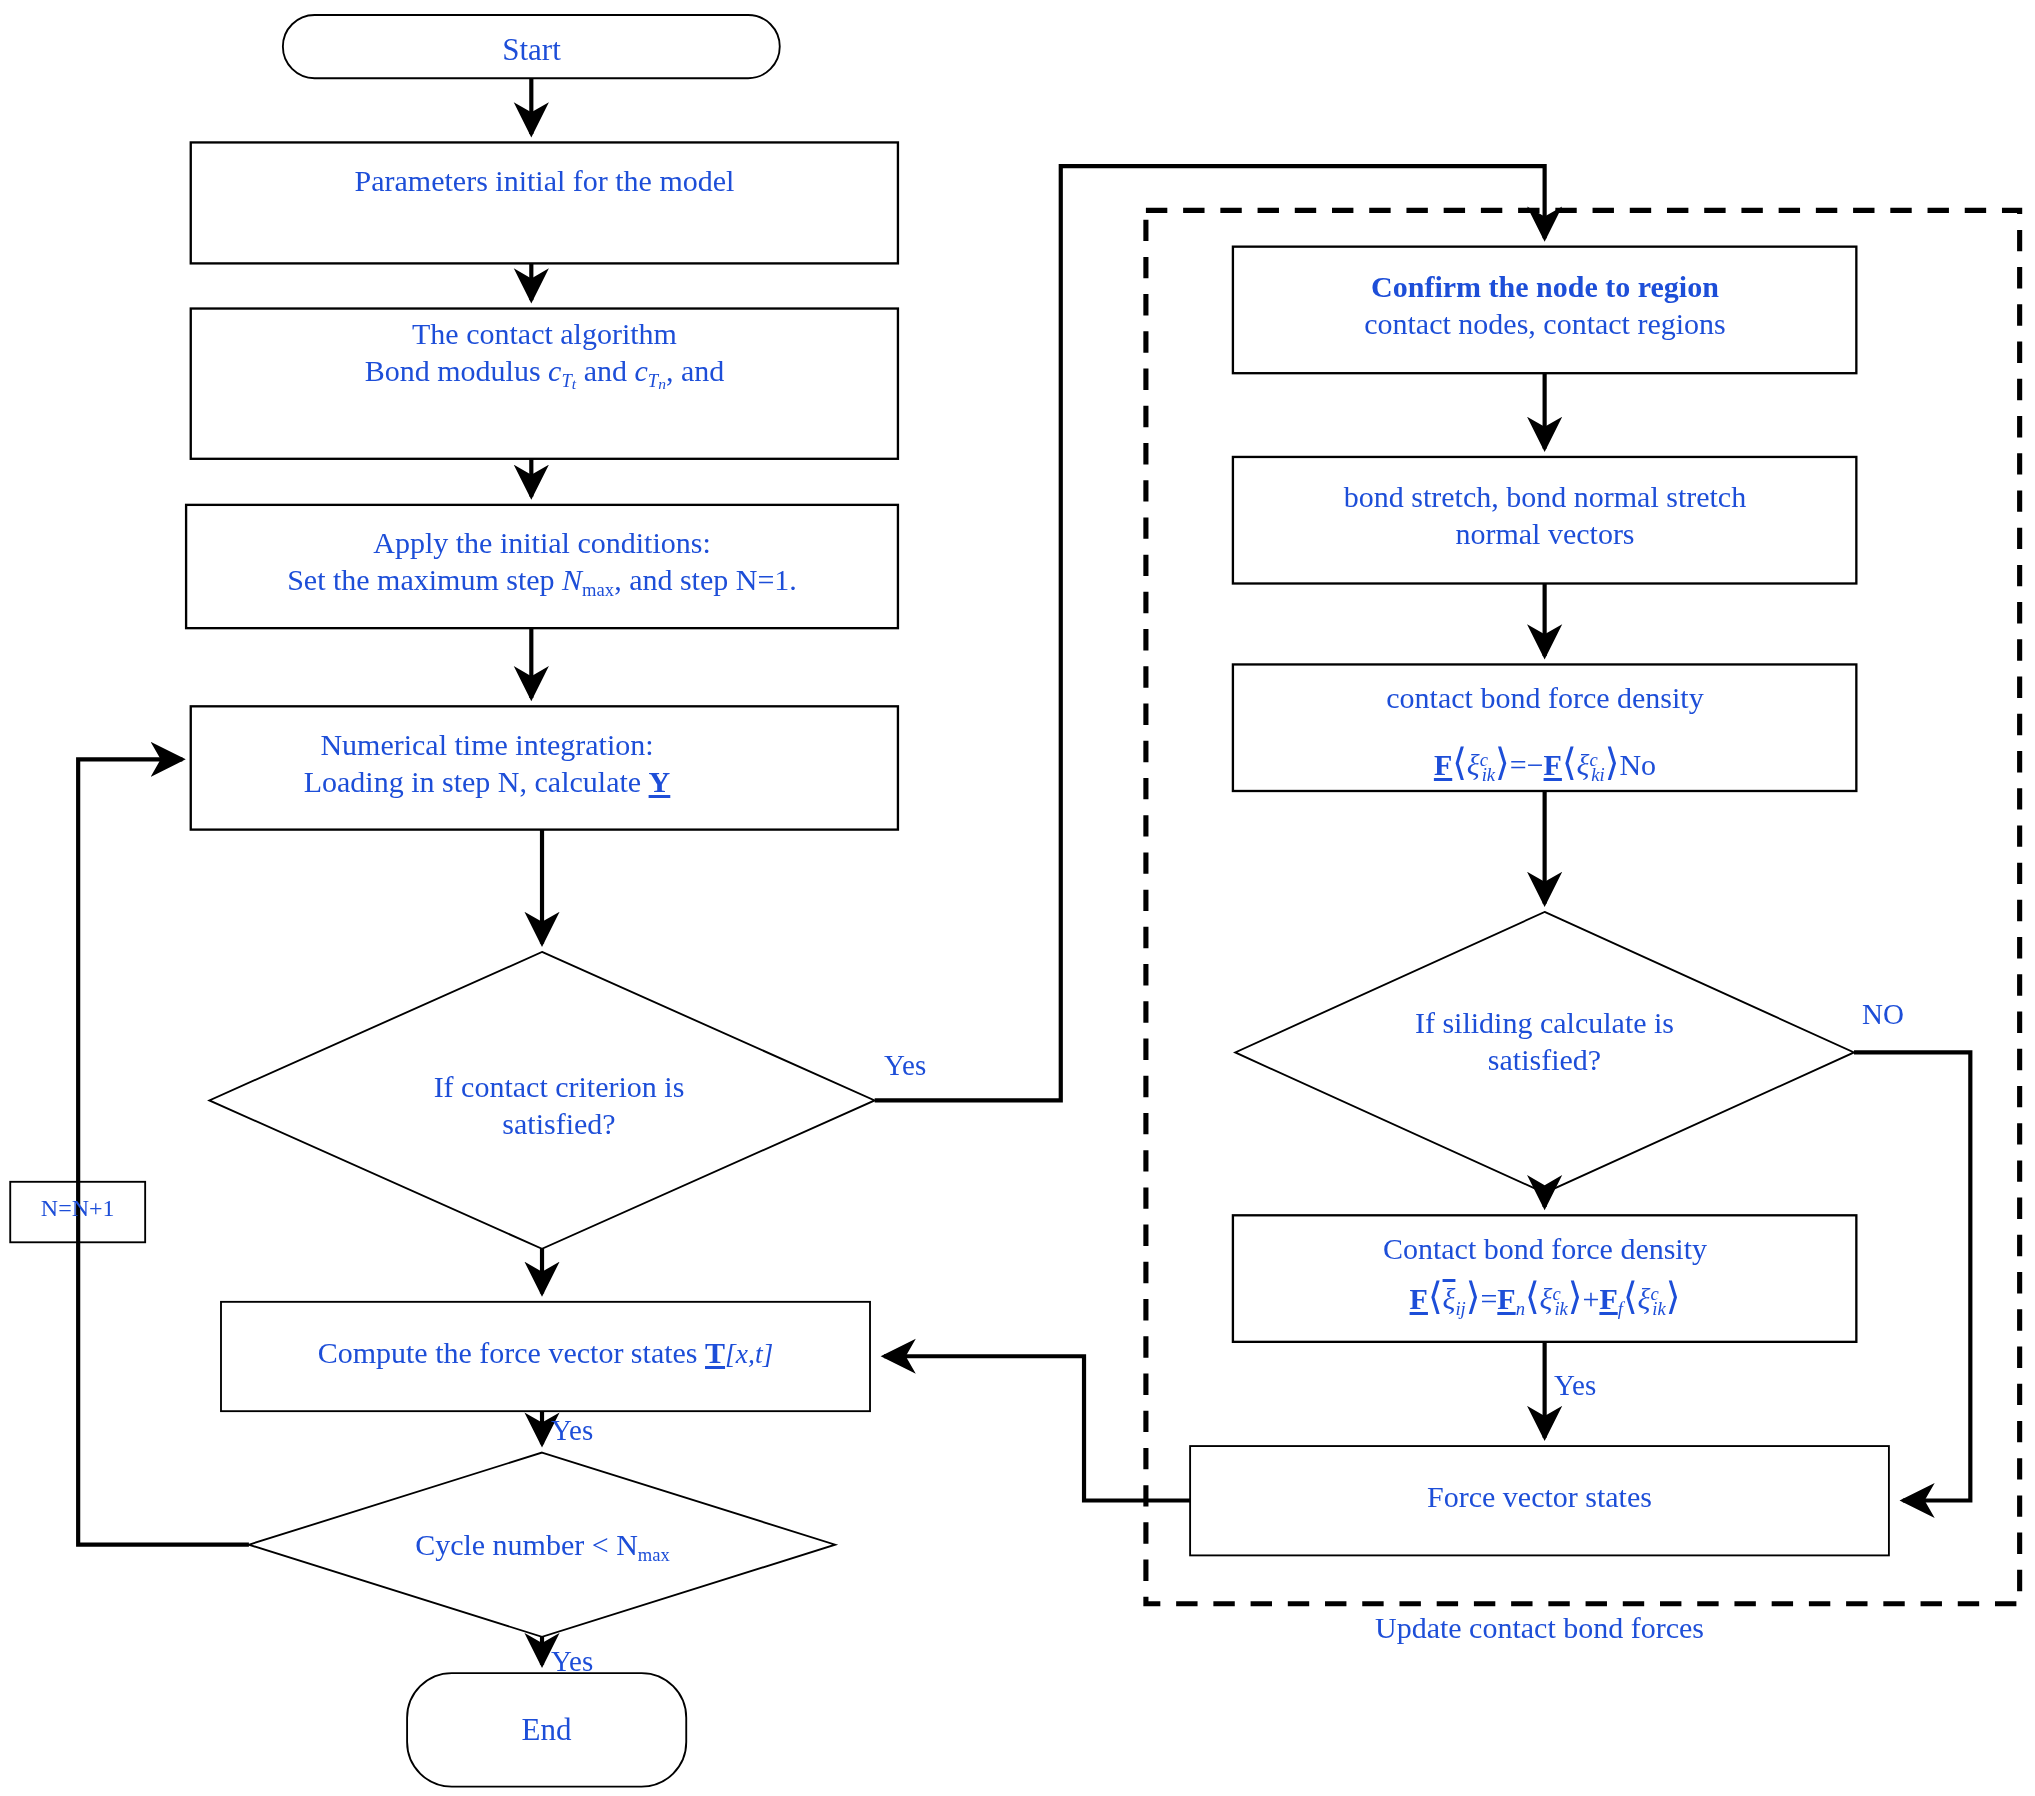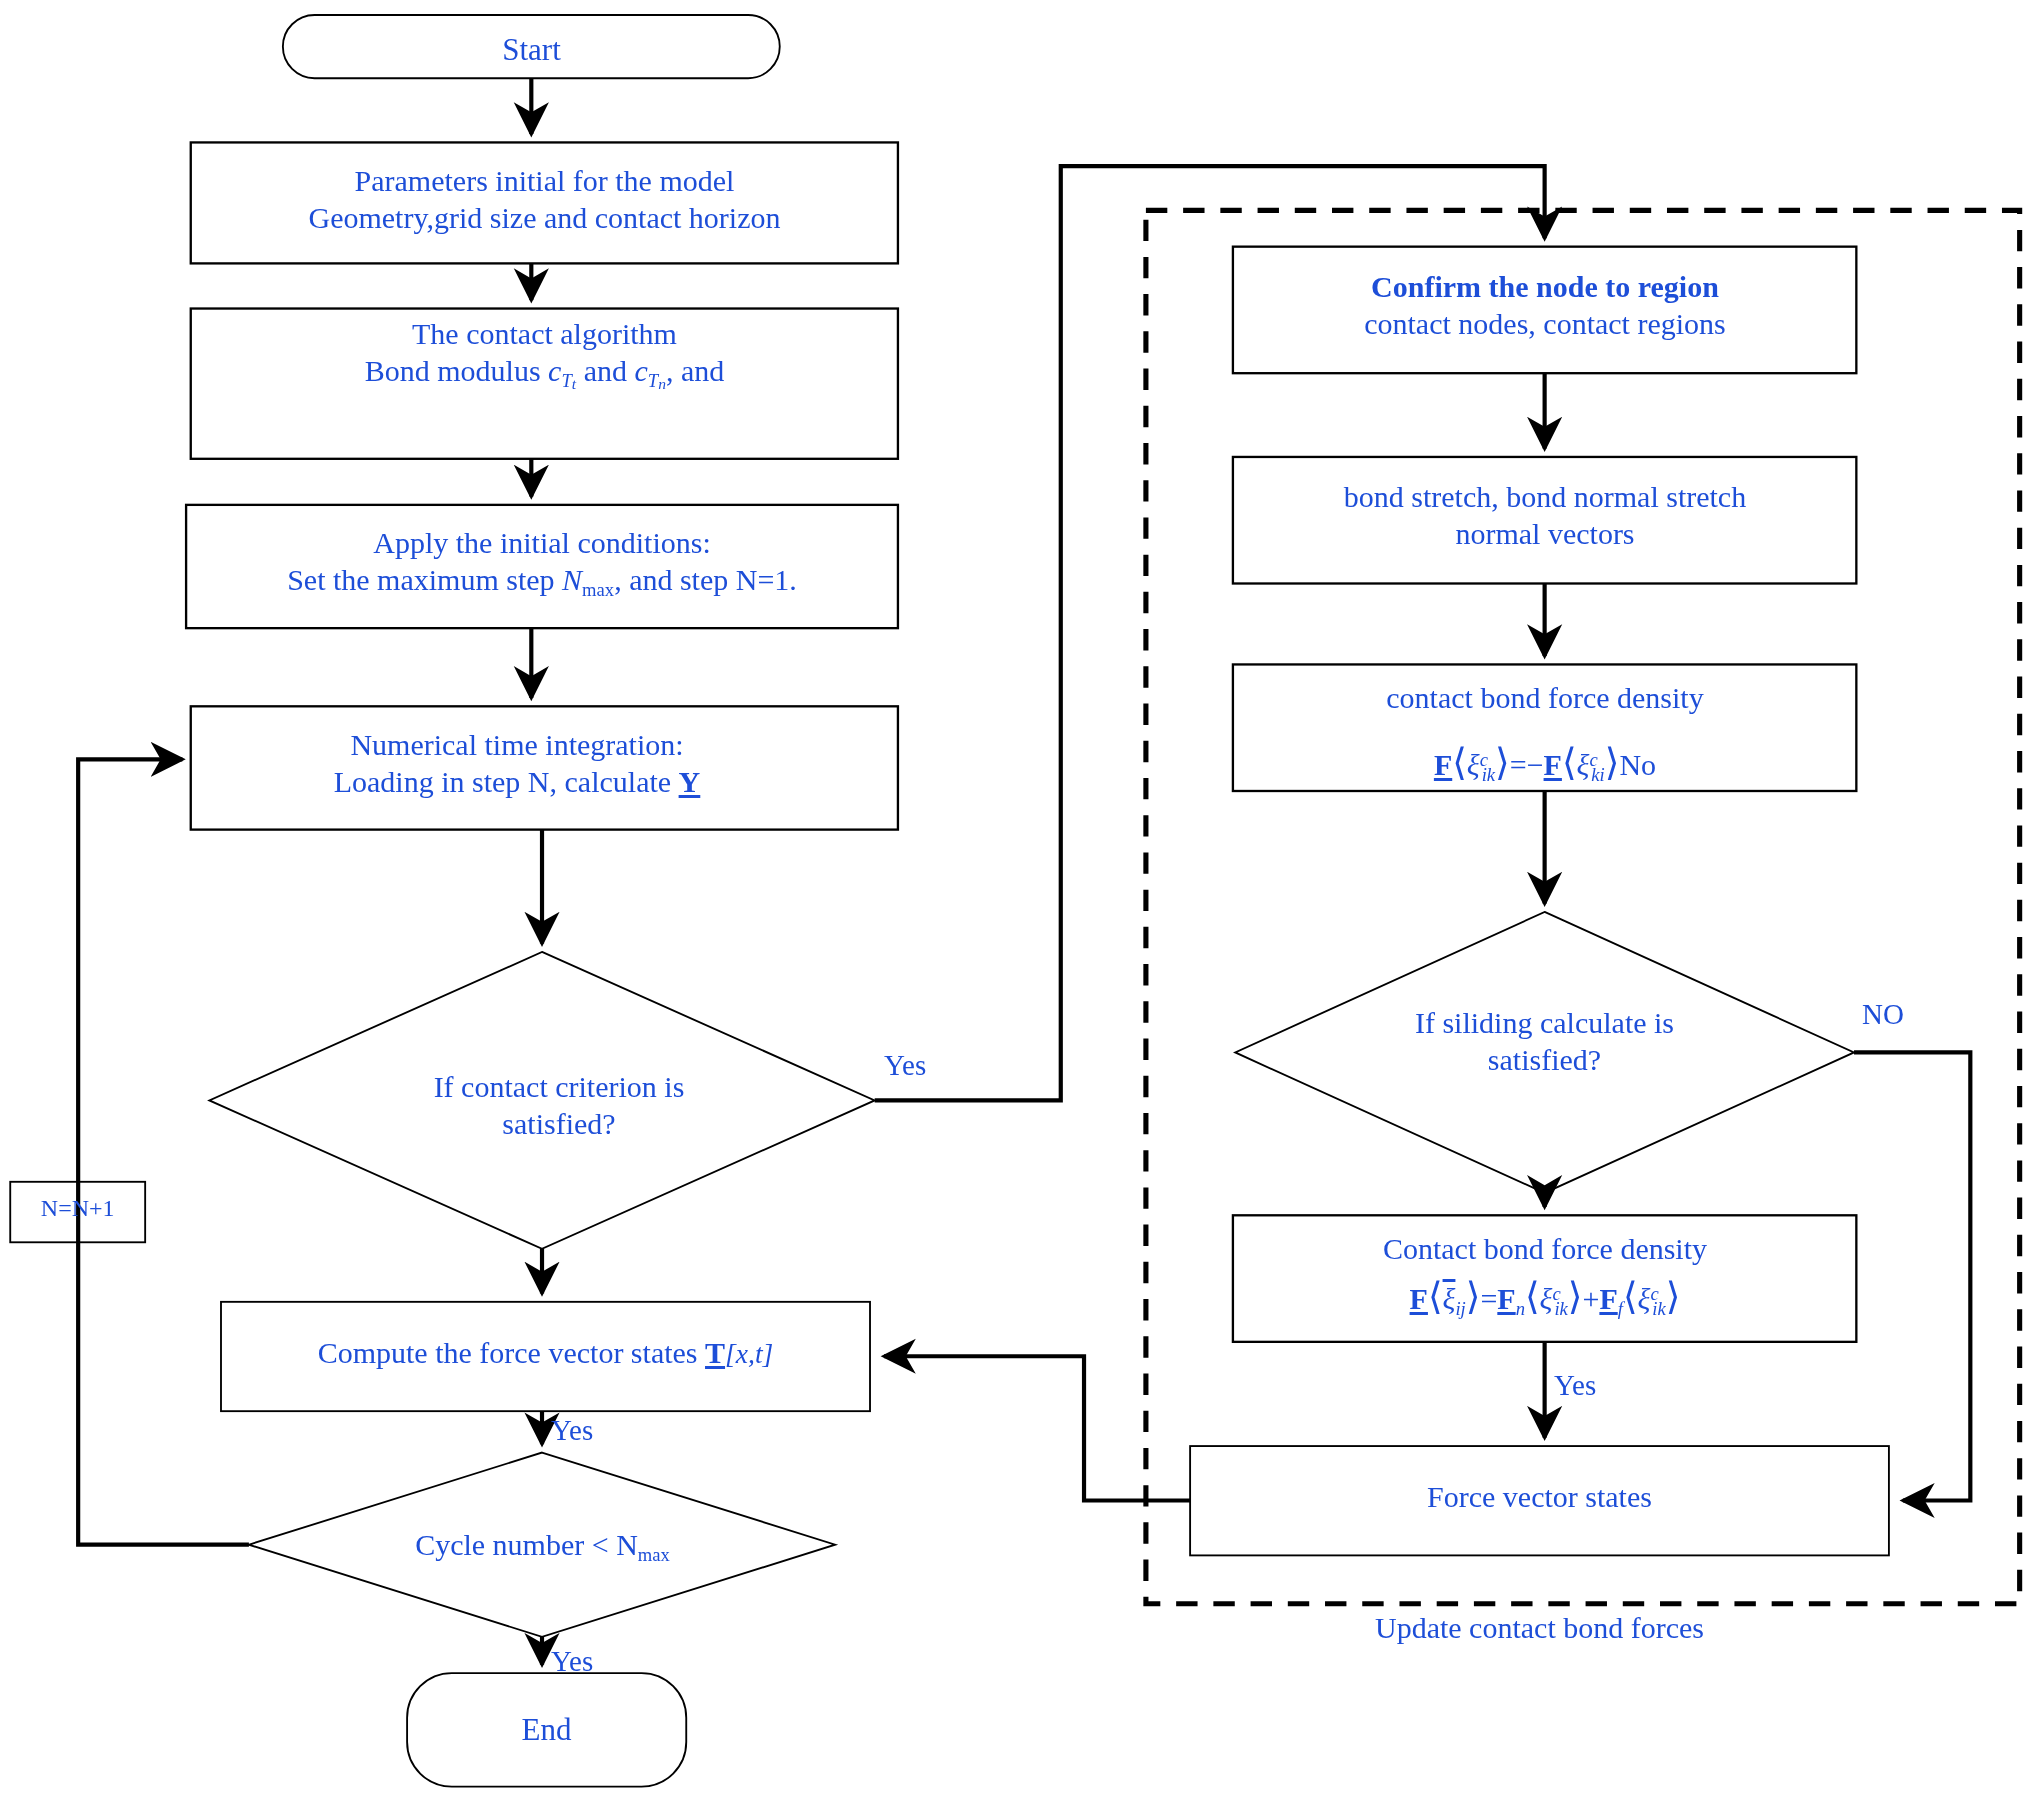--- a/index.html
+++ b/index.html
@@ -83,38 +83,37 @@
 
     <polyline class="conn" points="2558,3225 2330,3225 2330,2915 1900,2915" marker-end="url(#ah)"></polyline>
   </svg>
 
   <div class="lbl term-text" style="left:283px;top:31px;width:497px;">
     <span>Start</span>
   </div>
 
   <div class="lbl node-text" style="left:191px;top:163px;width:707px;">
     <div>Parameters initial for the model</div>
-    <div>Geometry,grid size and contact horizon</div>
   </div>
 
   <div class="lbl node-text" style="left:191px;top:316px;width:707px;">
     <div>The contact algorithm</div>
     <div>
       <span>Bond modulus </span><span class="mathrow"><i class="v">c</i><span class="sub">T</span><span class="subsub">t</span></span><span> and </span><span class="mathrow"><i class="v">c</i><span class="sub">T</span><span class="subsub">n</span></span><span>, and</span>
     </div>
   </div>
 
   <div class="lbl node-text" style="left:186px;top:525px;width:712px;">
     <div>Apply the initial conditions:</div>
     <div>
       <span>Set the maximum step </span><span class="mathrow"><i class="v">N</i><span class="sub" style="font-style:normal">max</span></span><span>, and step N=1.</span>
     </div>
   </div>
 
-  <div class="lbl node-text" style="left:191px;top:727px;width:592px;margin-left:30px;">
+  <div class="lbl node-text" style="left:191px;top:727px;width:592px;">
     <div>Numerical time integration:</div>
     <div>
       <span>Loading in step N, calculate  </span><span class="vecF uline">Y</span>
     </div>
   </div>
 
   <div class="lbl node-text" style="left:324px;top:1053px;width:470px;margin-top:16px;">
     <div>If contact criterion is</div>
     <div>satisfied?</div>
   </div>

